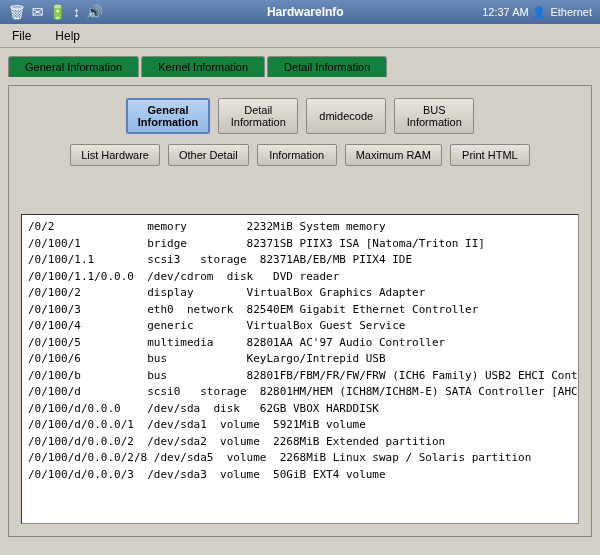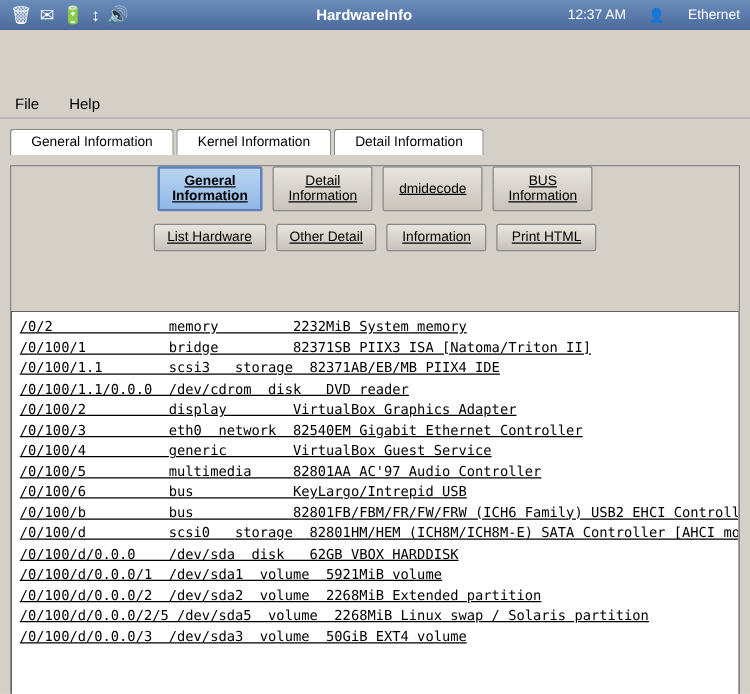--- a/index.html
+++ b/index.html
@@ -34,68 +34,67 @@
     }
     .title-bar-icons {
       display: flex;
       align-items: center;
       gap: 6px;
       font-size: 14px;
     }
     .title-bar-right {
       display: flex;
       align-items: center;
-      gap: 18px;
+      gap: 4px;
       font-size: 11px;
     }
 
     
     .menu-bar {
       background: #d4d0c8;
       border-bottom: 1px solid #a0a0a0;
       padding: 3px 8px;
       display: flex;
       gap: 16px;
       height: 24px;
       align-items: center;
-      margin-top: 47px;
     }
     .menu-item {
       cursor: pointer;
       padding: 1px 4px;
       font-size: 12px;
     }
 
     
     .main-content {
       background: #d4d0c8;
       padding: 8px;
     }
 
     
     .tab-bar {
       display: flex;
       gap: 2px;
       margin-bottom: 8px;
     }
     .tab {
-      background: #ffffff;
+      background: #15803d;
       border: 1px solid #888;
       border-bottom: none;
       padding: 4px 16px;
       cursor: pointer;
       font-size: 11px;
       border-radius: 3px 3px 0 0;
     }
 
     
     .panel {
       border: 1px solid #888;
       background: #d4d0c8;
-      text-decoration: underline;
+      padding: 12px;
     }
 
     
     .button-row {
       display: flex;
       gap: 8px;
       margin-bottom: 10px;
       justify-content: center;
     }
 
@@ -172,35 +171,36 @@
       <button class="btn active">General<br>Information</button>
       <button class="btn">Detail<br>Information</button>
       <button class="btn">dmidecode</button>
       <button class="btn">BUS<br>Information</button>
     </div>
 
     <div class="button-row">
       <button class="btn">List Hardware</button>
       <button class="btn">Other Detail</button>
       <button class="btn">Information</button>
+      <button class="btn">Maximum RAM</button>
       <button class="btn">Print HTML</button>
     </div>
 
     <div class="output-area" id="output-area">
     <div class="output-line">/0/2              memory         2232MiB System memory</div>
         <div class="output-line">/0/100/1          bridge         82371SB PIIX3 ISA [Natoma/Triton II]</div>
         <div class="output-line">/0/100/1.1        scsi3   storage  82371AB/EB/MB PIIX4 IDE</div>
         <div class="output-line">/0/100/1.1/0.0.0  /dev/cdrom  disk   DVD reader</div>
         <div class="output-line">/0/100/2          display        VirtualBox Graphics Adapter</div>
         <div class="output-line">/0/100/3          eth0  network  82540EM Gigabit Ethernet Controller</div>
         <div class="output-line">/0/100/4          generic        VirtualBox Guest Service</div>
         <div class="output-line">/0/100/5          multimedia     82801AA AC'97 Audio Controller</div>
         <div class="output-line">/0/100/6          bus            KeyLargo/Intrepid USB</div>
         <div class="output-line">/0/100/b          bus            82801FB/FBM/FR/FW/FRW (ICH6 Family) USB2 EHCI Controller</div>
         <div class="output-line">/0/100/d          scsi0   storage  82801HM/HEM (ICH8M/ICH8M-E) SATA Controller [AHCI mode]</div>
         <div class="output-line">/0/100/d/0.0.0    /dev/sda  disk   62GB VBOX HARDDISK</div>
         <div class="output-line">/0/100/d/0.0.0/1  /dev/sda1  volume  5921MiB volume</div>
         <div class="output-line">/0/100/d/0.0.0/2  /dev/sda2  volume  2268MiB Extended partition</div>
-        <div class="output-line">/0/100/d/0.0.0/2/5 /dev/sda5  volume  2268MiB Linux swap / Solaris partition</div>
+        <div class="output-line">/0/100/d/0.0.0/2/8 /dev/sda5  volume  2268MiB Linux swap / Solaris partition</div>
         <div class="output-line">/0/100/d/0.0.0/3  /dev/sda3  volume  50GiB EXT4 volume</div>
       </div>
   </div>
 </div>
 
 </body></html>

